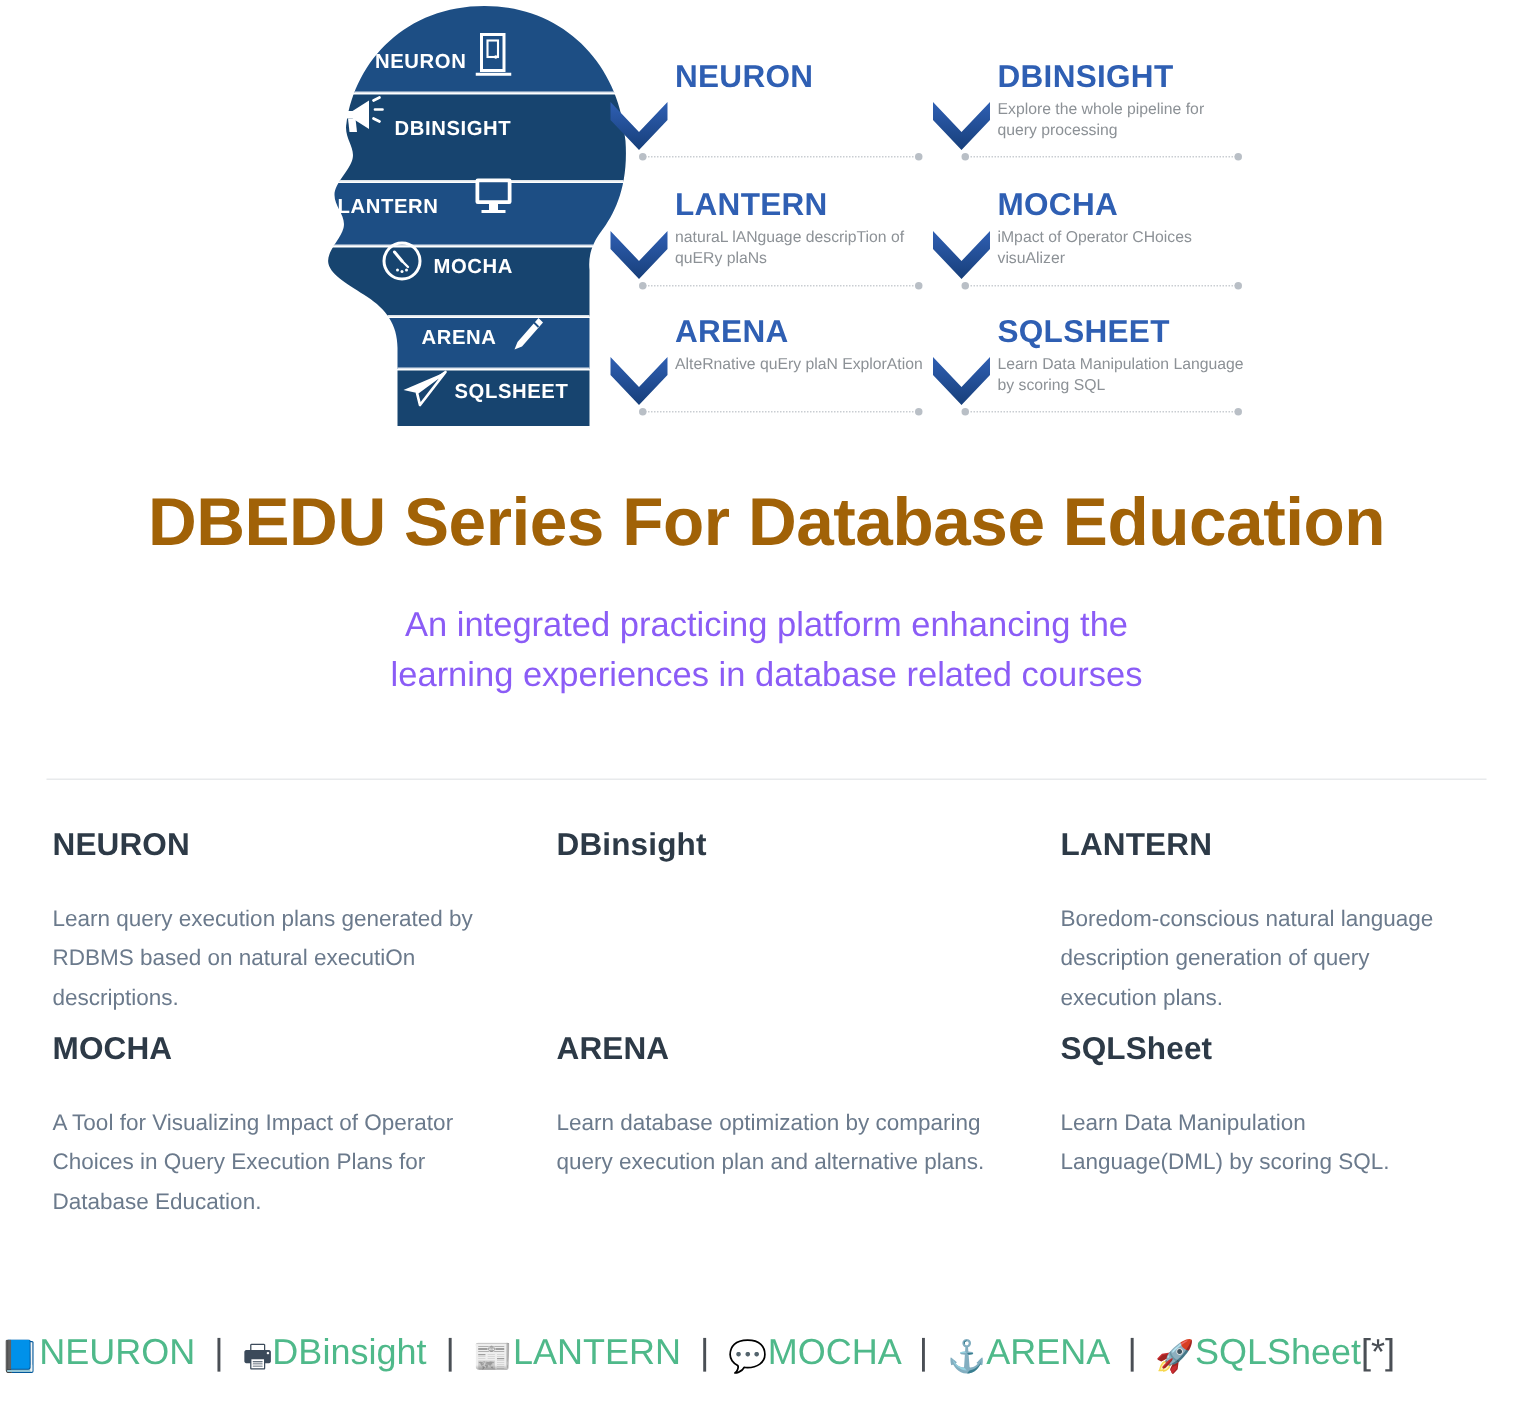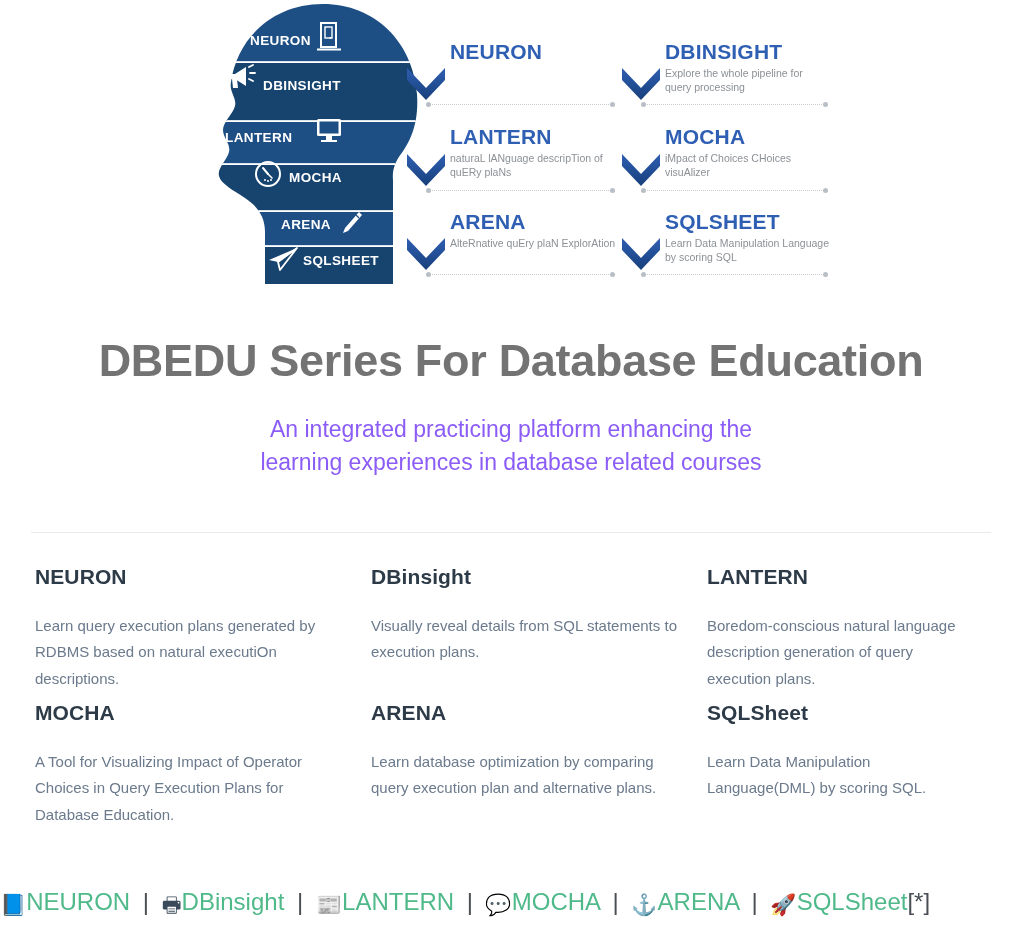--- a/index.html
+++ b/index.html
@@ -56,25 +56,25 @@
   }
   .dotcap {
     position:absolute;
     width:5px; height:5px; border-radius:50%;
     background:#b9bfc6;
   }
 
   
   .hero { width:1022px; text-align:center; }
   .hero h1 {
-    margin:17px;
+    margin:4px;
     padding-top:18px;
     font-size:45px;
     font-weight:bold;
-    color:#737373;
+    color:#a16207;
     letter-spacing:-.3px;
     font-family:"Liberation Sans", sans-serif;
   }
   .hero .sub {
     margin:26px auto 0 auto;
     width:600px;
     font-size:23px;
     line-height:1.45;
     color:#8b5cf6;
     font-family:"Liberation Sans", sans-serif;
@@ -289,21 +289,21 @@
     <div class="etitle">ARENA</div>
     <div class="edesc">AlteRnative quEry plaN ExplorAtion</div>
   </div>
 
   <div class="entry" style="left:665px; top:41px; width:165px;">
     <div class="etitle">DBINSIGHT</div>
     <div class="edesc">Explore the whole pipeline for query processing</div>
   </div>
   <div class="entry" style="left:665px; top:126px; width:165px;">
     <div class="etitle">MOCHA</div>
-    <div class="edesc">iMpact of Choices CHoices visuAlizer</div>
+    <div class="edesc">iMpact of Operator CHoices visuAlizer</div>
   </div>
   <div class="entry" style="left:665px; top:211px; width:170px;">
     <div class="etitle">SQLSHEET</div>
     <div class="edesc">Learn Data Manipulation Language by scoring SQL</div>
   </div>
 </div>
 
 <div class="hero">
   <h1>DBEDU Series For Database Education</h1>
   <div class="sub">
@@ -314,21 +314,20 @@
 
 <div class="divider"></div>
 
 <div class="grid">
   <div class="card">
     <h3>NEURON</h3>
     <p>Learn query execution plans generated by RDBMS based on natural executiOn descriptions.</p>
   </div>
   <div class="card">
     <h3>DBinsight</h3>
-    <p>Visually reveal details from SQL statements to execution plans.</p>
   </div>
   <div class="card">
     <h3>LANTERN</h3>
     <p>Boredom-conscious natural language description generation of query execution plans.</p>
   </div>
 
   <div class="card row2">
     <h3>MOCHA</h3>
     <p>A Tool for Visualizing Impact of Operator Choices in Query Execution Plans for Database Education.</p>
   </div>

